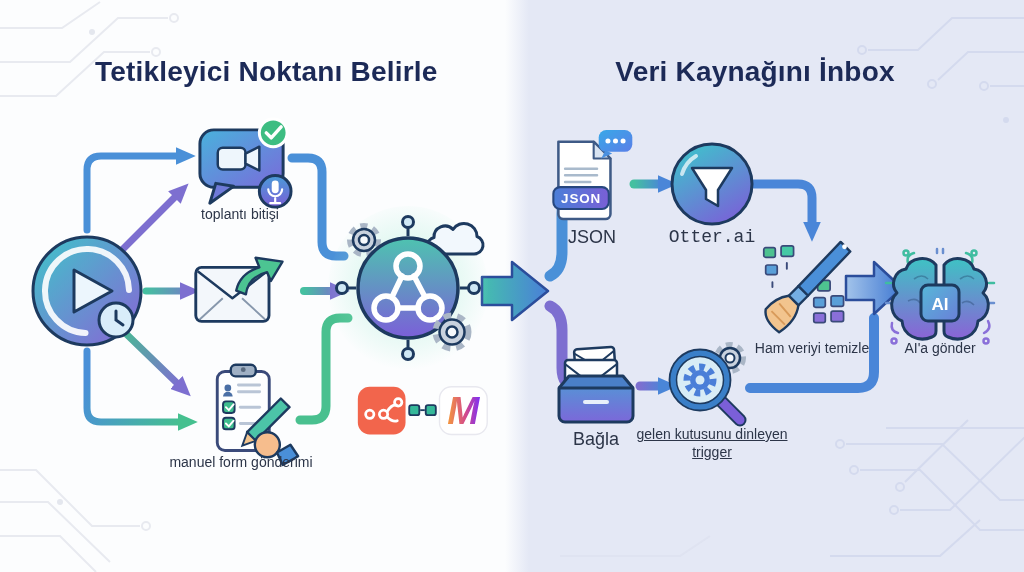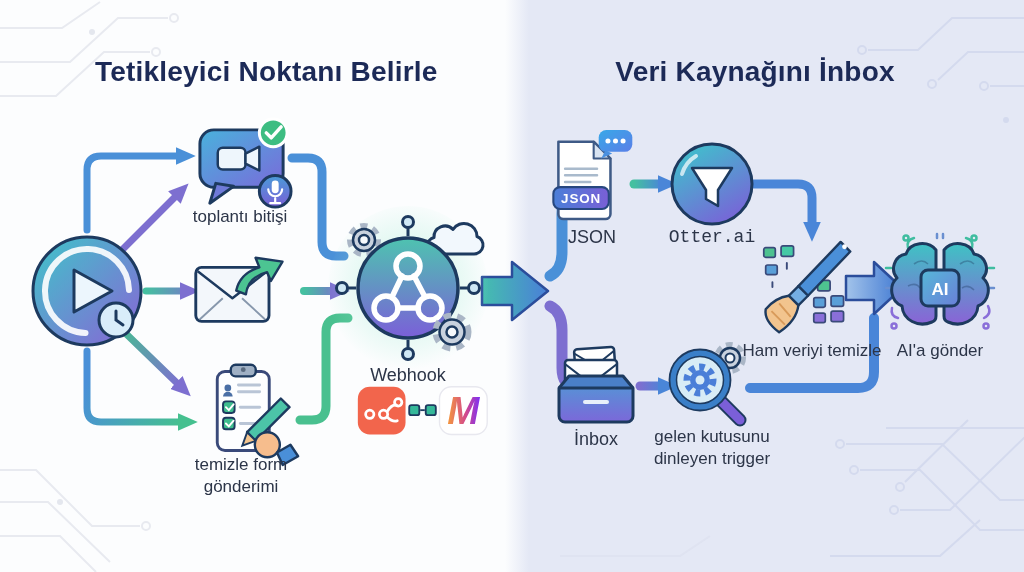--- a/index.html
+++ b/index.html
@@ -6,21 +6,21 @@
   .stage{position:relative;width:1024px;height:572px;overflow:hidden;
          font-family:"Liberation Sans",sans-serif;background:#fcfdfe;}
   .bg-right{position:absolute;left:505px;top:0;width:519px;height:572px;
             background:linear-gradient(90deg,#fcfdfe 0,#e4e8f5 24px);}
   .decor{position:absolute;left:0;top:0;width:1024px;height:572px;pointer-events:none;}
   .arrows{position:absolute;left:0;top:0;width:1024px;height:572px;}
   .icon{position:absolute;}
   .icon svg{display:block;overflow:visible;}
   .title{position:absolute;font-weight:800;font-size:28px;color:#1c2a57;
          letter-spacing:.2px;text-align:center;white-space:nowrap;}
-  .label{position:absolute;text-align:center;color:#2c3548;font-size:17px;
+  .label{position:absolute;text-align:center;color:#2c3548;font-size:14px;
          line-height:1.28;font-weight:500;}
   .label.big{font-size:18px;}
 </style>
 </head>
 <body>
 
 <div class="stage">
 
   <div class="bg-right"></div>
 
@@ -394,21 +394,21 @@
       <g>
         <path d="M86,2 L96,12 L52,58 L42,48 Z" fill="#4a8fd8" stroke="#1d3a5f" stroke-width="2.5" stroke-linejoin="round"></path>
         <circle cx="90" cy="7" r="2.5" fill="#ffffff"></circle>
         <path d="M42,48 L52,58 L42,68 L32,58 Z" fill="#74aee4" stroke="#1d3a5f" stroke-width="2.5" stroke-linejoin="round"></path>
         <path d="M32,58 L42,68 Q40,84 22,96 Q6,84 8,72 Q18,60 32,58 Z" fill="#f2c48e" stroke="#1d3a5f" stroke-width="2.5" stroke-linejoin="round"></path>
         <path d="M14,74 L28,88 M22,66 L34,80" stroke="#d89a5a" stroke-width="2"></path>
       </g>
     </svg>
   </div>
 
-  <div class="icon" style="left:884px;top:234px;width:112px;">
+  <div class="icon" style="left:884px;top:249px;width:112px;">
     <svg viewBox="0 0 112 108">
       <defs>
         <linearGradient id="gBrain" x1="0" y1="0" x2="0" y2="1">
             <stop offset="0" stop-color="#3fc2c4"></stop>
             <stop offset="1" stop-color="#8a63d6"></stop>
           </linearGradient>
         <linearGradient id="gChip" x1="0" y1="0" x2="1" y2="1">
             <stop offset="0" stop-color="#56b8d8"></stop>
             <stop offset="1" stop-color="#6a7fd8"></stop>
           </linearGradient>
@@ -429,22 +429,21 @@
       <path d="M60,16 C68,6 86,8 90,20 C102,22 106,36 99,44 C108,52 105,68 94,72 C93,86 78,94 64,88 C61,87 60,85 60,82 Z" fill="url(#gBrain)" stroke="#1d3a5f" stroke-width="3" stroke-linejoin="round"></path>
       <path d="M30,30 q8,-6 14,0 M24,52 q8,-4 12,2 M76,30 q8,-6 14,0 M78,54 q6,-4 12,2" stroke="#1d3a5f" stroke-width="1.6" fill="none" opacity="0.35"></path>
       <g>
         <rect x="37" y="36" width="38" height="36" rx="7" fill="url(#gChip)" stroke="#1d3a5f" stroke-width="3"></rect>
         <text x="56" y="61" text-anchor="middle" font-size="17" font-weight="bold" fill="#ffffff" font-family="Liberation Sans, sans-serif">AI</text>
       </g>
     </svg>
   </div>
 
   <div class="label" style="left:165px;top:206px;width:150px;">toplantı bitişi</div>
-  <div class="label" style="left:166px;top:454px;width:150px;">temizle form gönderimi</div>
-  <div class="label big" style="left:348px;top:364px;width:120px;">Webhook</div>
+  <div class="label" style="left:166px;top:454px;width:150px;">manuel form gönderimi</div>
   <div class="label big" style="left:552px;top:226px;width:80px;">JSON</div>
   <div class="label big" style="left:662px;top:226px;width:100px;font-family:Liberation Mono, monospace;">Otter.ai</div>
-  <div class="label big" style="left:556px;top:428px;width:80px;">İnbox</div>
-  <div class="label" style="left:627px;top:426px;width:170px;">gelen kutusunu dinleyen trigger</div>
+  <div class="label big" style="left:556px;top:428px;width:80px;">Bağla</div>
+  <div class="label" style="left:627px;top:426px;width:170px;text-decoration:underline;">gelen kutusunu dinleyen trigger</div>
   <div class="label" style="left:742px;top:340px;width:140px;">Ham veriyi temizle</div>
   <div class="label" style="left:875px;top:340px;width:130px;">AI'a gönder</div>
 
 </div>
 
 </body></html>

